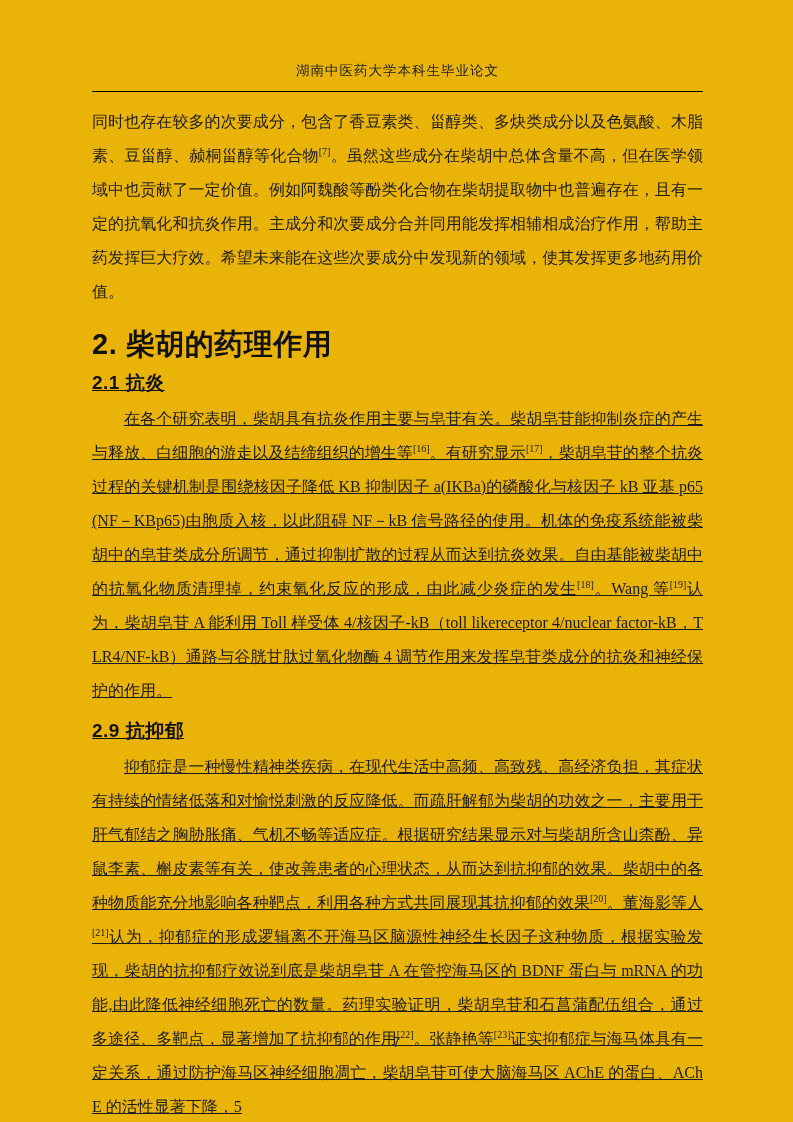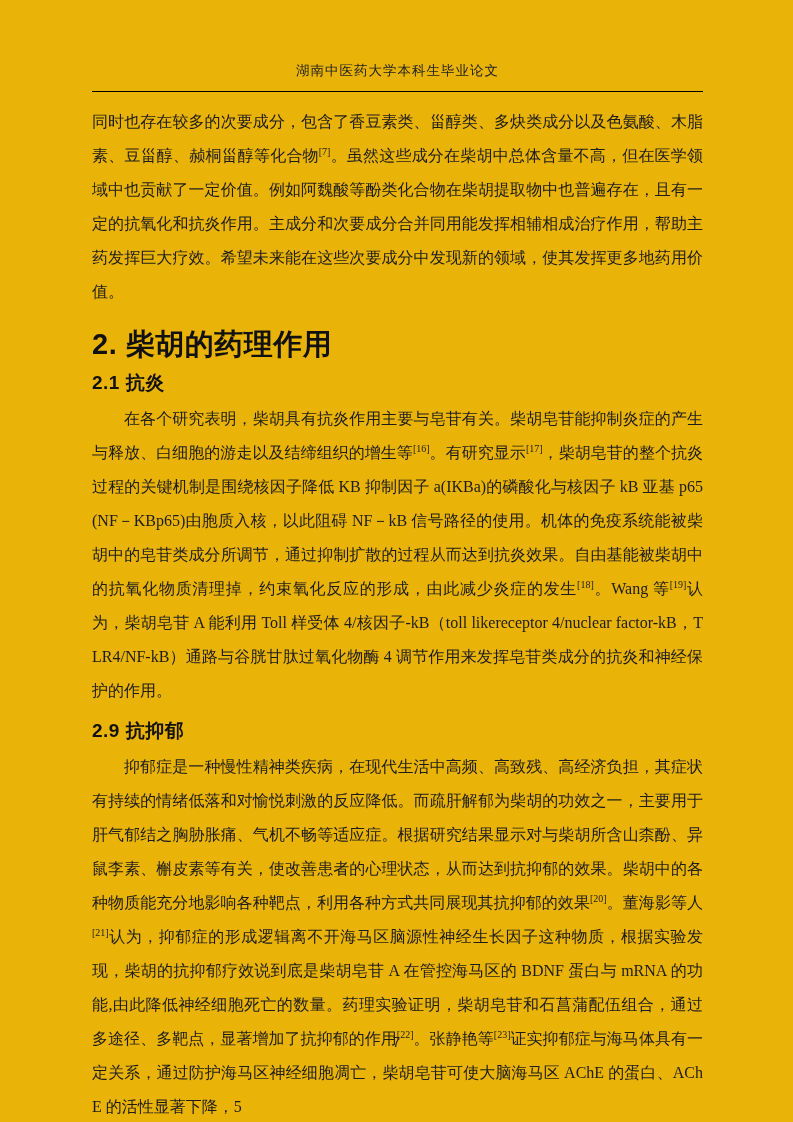--- a/index.html
+++ b/index.html
@@ -37,20 +37,21 @@
   .para {
     margin: 0;
     font-size: 16px;
     line-height: 34px;
     text-align: justify;
     word-break: break-all;
     color: #1c1c1c;
   }
   .para.indent {
     text-indent: 2em;
+    text-decoration: underline;
   }
   .para sup {
     font-size: 10px;
     line-height: 0;
     vertical-align: super;
     letter-spacing: 0;
   }
   h2.sec-heading {
     margin: 19px 0 0 0;
     font-family: "Liberation Sans", "DejaVu Sans", sans-serif;
@@ -61,20 +62,21 @@
     letter-spacing: 0.5px;
   }
   h3.sub-heading {
     margin: 9px 0 0 0;
     font-family: "Liberation Sans", "DejaVu Sans", sans-serif;
     font-weight: 700;
     font-size: 19px;
     line-height: 28px;
     color: #111;
     letter-spacing: 0.5px;
+    text-decoration: underline;
   }
   .para.after-heading {
     margin-top: 5px;
   }
   .footer {
     position: absolute;
     left: 0;
     top: 1034px;
     width: 100%;
     text-align: center;

